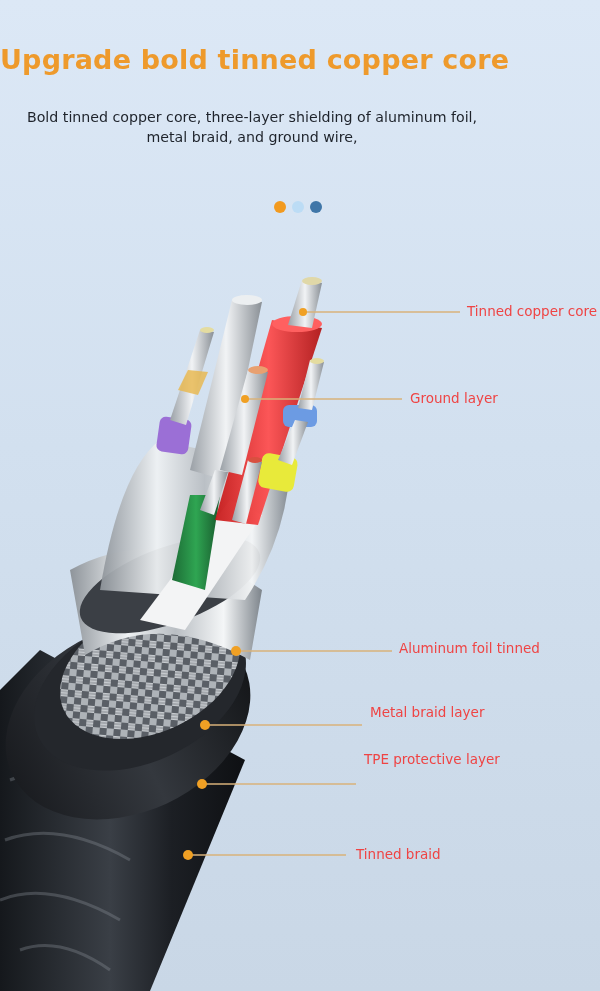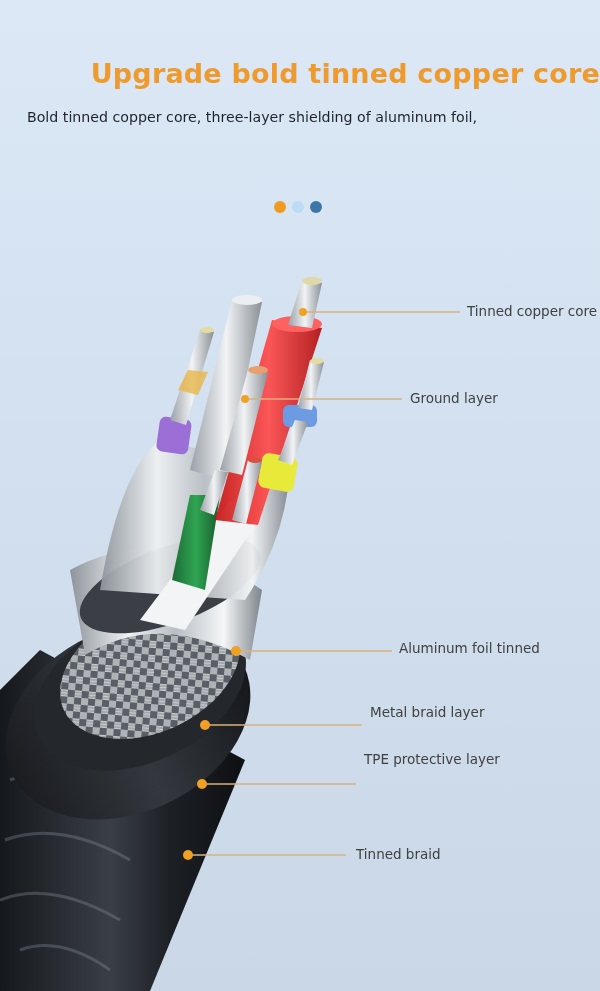--- a/index.html
+++ b/index.html
@@ -1,34 +1,35 @@
 <!DOCTYPE html>
 <html><head>
 <meta charset="utf-8">
 <style>
   html,body{margin:0;padding:0;}
   body{width:600px;height:991px;overflow:hidden;position:relative;
     background:linear-gradient(180deg,#dce8f6 0%,#d2e0ef 45%,#c9d7e6 100%);
     font-family:"DejaVu Sans","Liberation Sans",sans-serif;}
-  .title{position:absolute;top:58px;left:0;width:600px;text-align:right;
+  .title{position:absolute;top:44px;left:0;width:600px;text-align:left;
     font-weight:bold;font-size:27px;color:#ee9a2c;letter-spacing:0.2px;}
   .subtitle{position:absolute;top:108px;left:0;width:504px;text-align:center;
     font-size:14.2px;line-height:19.5px;color:#1e232b;}
   .subtitle div{white-space:nowrap;}
   .dots{position:absolute;top:201px;left:274px;display:flex;gap:6px;}
   .dot{width:12px;height:12px;border-radius:50%;}
   svg.art{position:absolute;left:0;top:0;}
-  .label{position:absolute;font-size:13.5px;color:#404040;white-space:nowrap;}
+  .label{position:absolute;font-size:13.5px;color:#ef4444;white-space:nowrap;}
 </style>
 </head>
 <body>
 
 <div class="title">Upgrade bold tinned copper core</div>
 <div class="subtitle">
   <div>Bold tinned copper core, three-layer shielding of aluminum foil,</div>
+  <div>metal braid, and ground wire,</div>
 </div>
 
 <div class="dots">
   <div class="dot" style="background:#f29a1f"></div>
   <div class="dot" style="background:#bcdcf5"></div>
   <div class="dot" style="background:#3f76a8"></div>
 </div>
 
 <svg class="art" width="600" height="991" viewBox="0 0 600 991">
   <defs>

